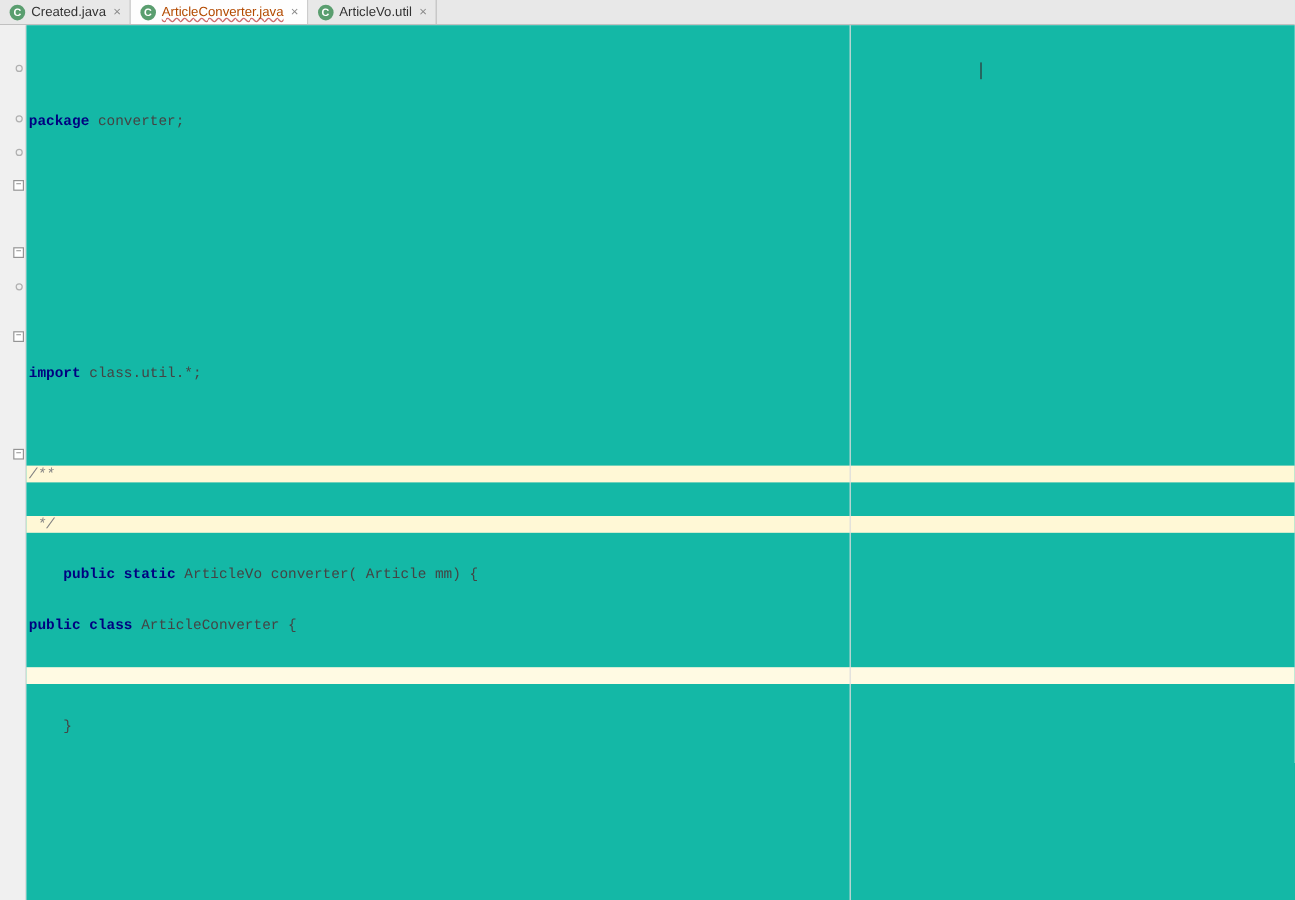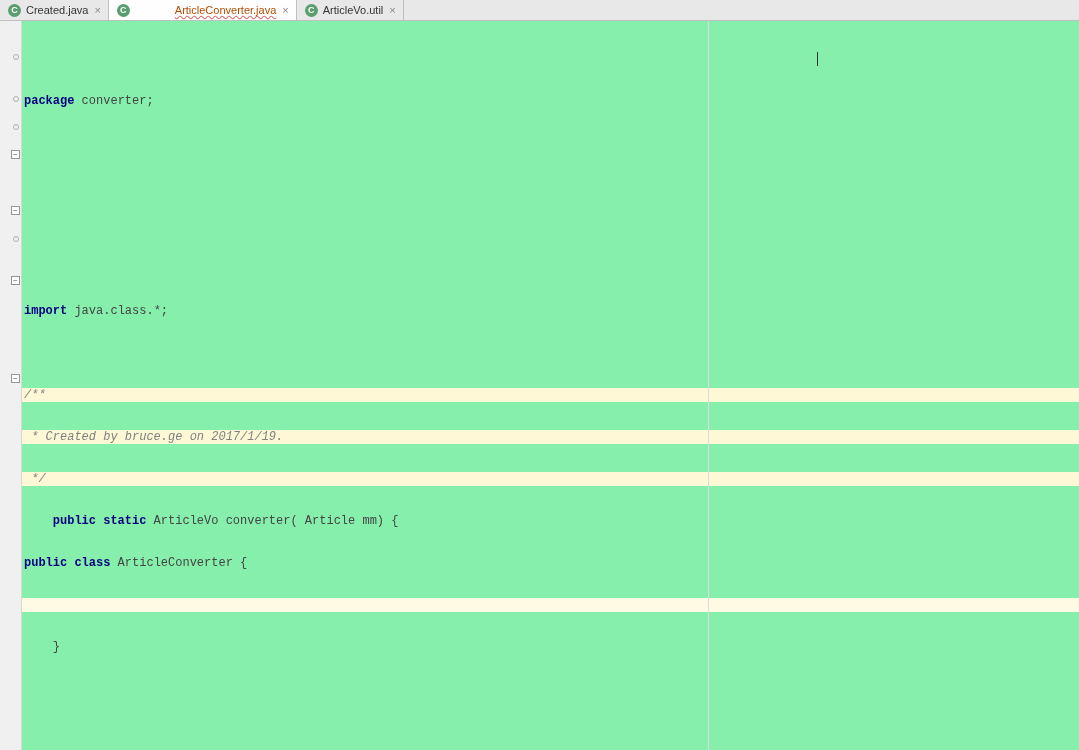--- a/index.html
+++ b/index.html
@@ -30,21 +30,20 @@
     font-size: 11px;
     white-space: nowrap;
   }
   .tab.active {
     background: #fefefe;
     color: #b34a00;
   }
   .tab.active .tab-label {
     text-decoration: underline wavy #d07070;
     text-decoration-skip-ink: none;
-    margin-left: 40px;
   }
   .tab-icon {
     width: 13px;
     height: 13px;
     border-radius: 50%;
     background: #5a9e6f;
     color: #fff;
     display: inline-flex;
     align-items: center;
     justify-content: center;
@@ -103,21 +102,21 @@
   .dot-marker::before {
     content: "";
     width: 4px;
     height: 4px;
     border-radius: 50%;
     border: 1px solid #b0b0b0;
   }
 
   .editor {
     flex: 1;
-    background: #86efac;
+    background: #14b8a6;
     font-family: Consolas, "Courier New", monospace;
     font-size: 12px;
     line-height: 14px;
     position: relative;
     white-space: pre;
     color: #444;
   }
   .line {
     height: 14px;
     padding-left: 2px;
@@ -175,24 +174,23 @@
 
   <div class="editor">
     <div class="vline" style="left:686px"></div>
     <div class="cursor" style="top:31px;left:795px"></div>
 
     <div class="line" style="margin-top:3px"><span class="kw">package</span><span> converter;</span></div>
     <div class="line"></div>
     <div class="line"></div>
     <div class="line"></div>
     <div class="line"></div>
-    <div class="line"><span class="kw">import</span><span> java.class.*;</span></div>
+    <div class="line"><span class="kw">import</span><span> class.util.*;</span></div>
     <div class="line"></div>
     <div class="line hl-yellow"><span class="doc">/**</span></div>
-    <div class="line hl-yellow"><span class="doc"> * Created by bruce.ge on 2017/1/19.</span></div>
     <div class="line hl-yellow"><span class="doc"> */</span></div>
     <div class="line"><span class="kw">    public static</span><span> ArticleVo </span><span style="color:#444">converter</span><span>( Article mm) {</span></div>
     <div class="line"><span class="kw">public class</span><span> ArticleConverter {</span></div>
     <div class="line hl-carrot"></div>
     <div class="line"><span style="color:#444">    }</span></div>
     
     
     
     
     

